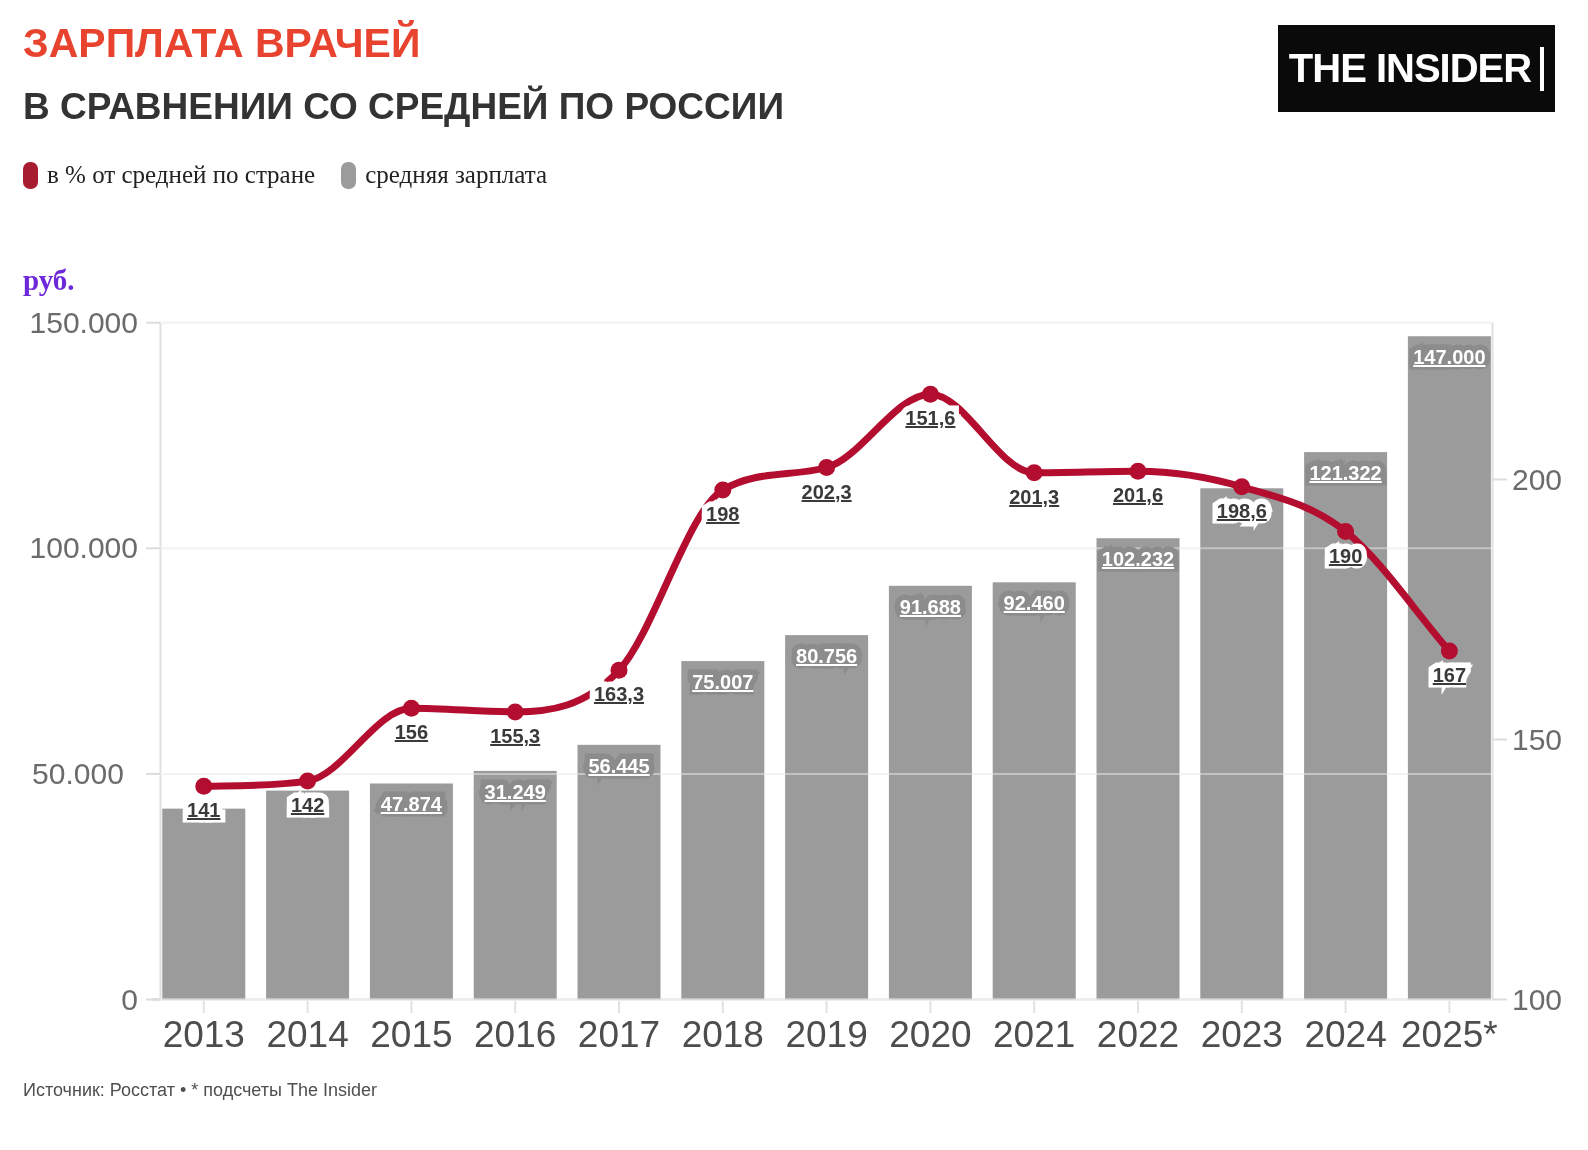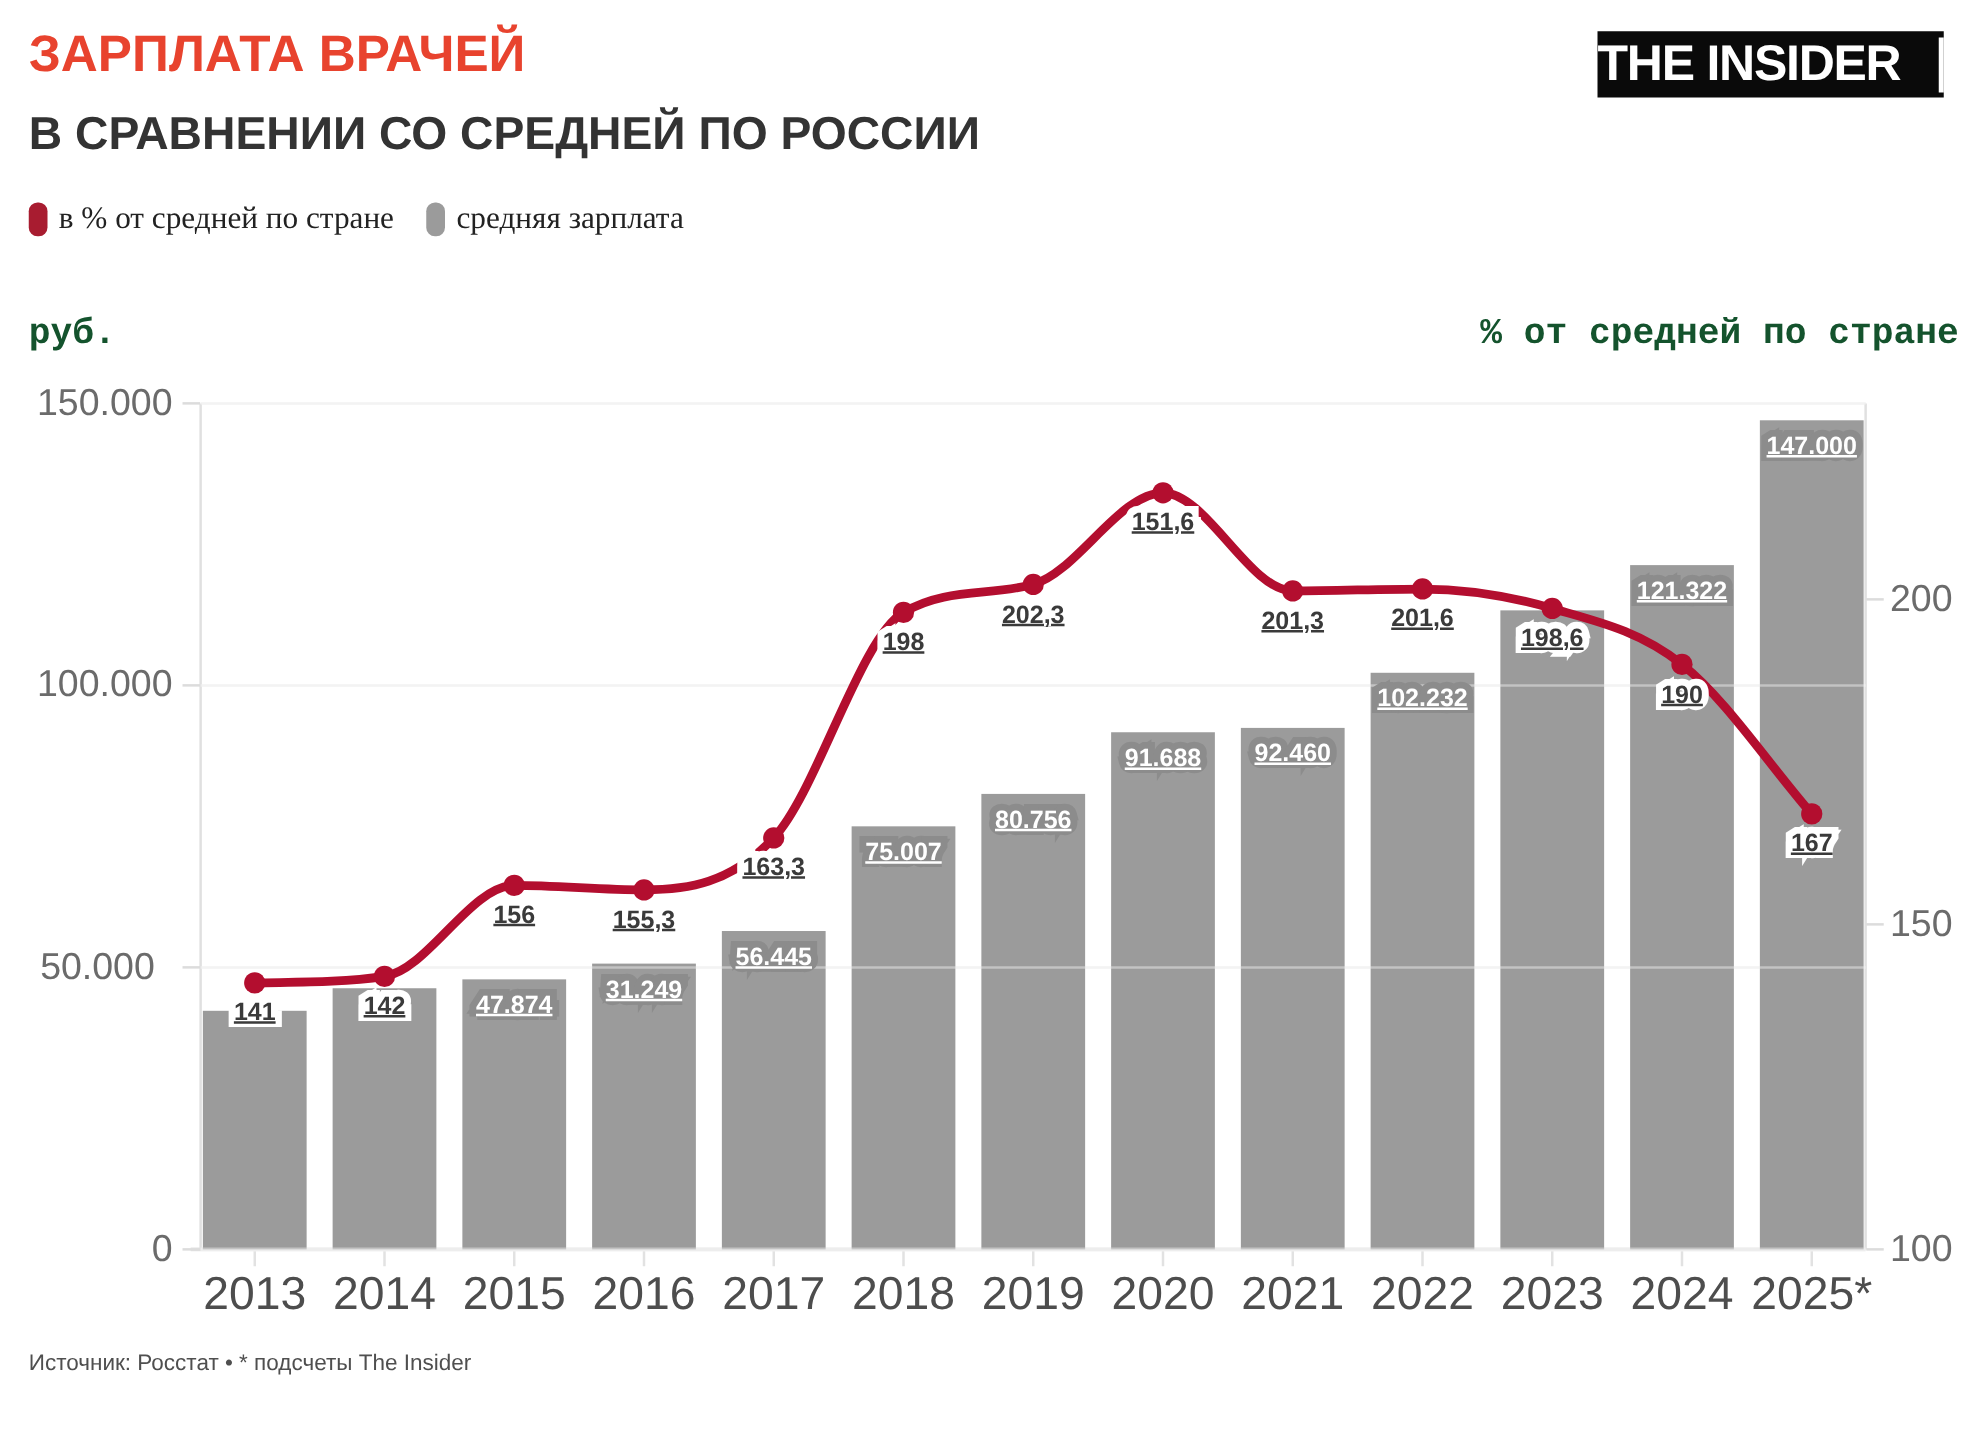--- a/index.html
+++ b/index.html
@@ -10,41 +10,41 @@
   }
   .title {
     position:absolute; left:23px; top:20px;
     font-size:41px; font-weight:bold; letter-spacing:0px; color:#E8432E;
   }
   .subtitle {
     position:absolute; left:23px; top:86px;
     font-size:37px; font-weight:bold; color:#333333;
   }
   .logo {
-    position:absolute; left:1278px; top:25px; width:277px; height:53px;
-    background:#0A0A0A; display:flex; align-items:center; justify-content:space-between;
+    position:absolute; left:1278px; top:25px; width:277px; height:87px;
+    background:#0A0A0A; display:flex; align-items:center; justify-content:center;
   }
   .logo-text {
     color:#ffffff; font-size:40px; font-weight:bold; letter-spacing:-1px; white-space:nowrap;
   }
   .logo-cursor {
     width:4px; height:44px; background:#ffffff; margin-left:9px;
   }
   .legend {
     position:absolute; left:23px; top:161px; display:flex; align-items:center;
     font-family:"Liberation Serif", serif; font-size:25px; color:#222222;
   }
   .legend-item { display:flex; align-items:center; }
   .legend-item + .legend-item { margin-left:26px; }
   .legend-marker {
     width:15px; height:27px; border-radius:7px; background:#9B9B9B; margin-right:9px; flex:0 0 auto;
   }
   .axis-title {
-    position:absolute; top:250px; font-family:Liberation Mono, monospace;
-    font-size:29px; font-weight:bold; color:#14532d; white-space:nowrap;
+    position:absolute; top:264px; font-family:Liberation Serif, serif;
+    font-size:29px; font-weight:bold; color:#6d28d9; white-space:nowrap;
   }
   .axis-title-left { left:23px; }
   .axis-title-right { right:21px; text-align:right; }
   #chart-svg { position:absolute; left:0; top:0; z-index:1; }
   #labels { position:absolute; left:0; top:0; width:1553px; height:1150px; z-index:2; pointer-events:none; }
   .tick-label {
     position:absolute; font-size:30px; color:#6B6B6B; line-height:1;
     transform:translateY(-50%); white-space:nowrap;
   }
   .tick-label-left { text-align:right; width:120px; }
@@ -87,21 +87,20 @@
       <span class="legend-marker" style="background: rgb(168, 28, 48);"></span>
       <span>в % от средней по стране</span>
     </div>
     <div class="legend-item">
       <span class="legend-marker" style="background: rgb(155, 155, 155);"></span>
       <span>средняя зарплата</span>
     </div>
   </div>
 
   <div class="axis-title axis-title-left">руб.</div>
-  <div class="axis-title axis-title-right">% от средней по стране</div>
 
   <svg id="chart-svg" width="1588" height="1150">
       <line x1="160.5" y1="322.70000000000005" x2="1492.5" y2="322.70000000000005" stroke="#ECECEC" stroke-width="2"></line>
       <line x1="160.5" y1="548.3" x2="1492.5" y2="548.3" stroke="#ECECEC" stroke-width="2"></line>
       <line x1="160.5" y1="773.9" x2="1492.5" y2="773.9" stroke="#ECECEC" stroke-width="2"></line>
       <line x1="152.5" y1="999.5" x2="1492.5" y2="999.5" stroke="#E2E2E2" stroke-width="3"></line>
       <line x1="160.5" y1="322.70000000000005" x2="160.5" y2="999.5" stroke="#E0E0E0" stroke-width="2"></line>
       <line x1="1492.5" y1="322.70000000000005" x2="1492.5" y2="999.5" stroke="#E0E0E0" stroke-width="2"></line>
       <line x1="146" y1="322.70000000000005" x2="160" y2="322.70000000000005" stroke="#DCDCDC" stroke-width="2"></line>
       <line x1="146" y1="548.3" x2="160" y2="548.3" stroke="#DCDCDC" stroke-width="2"></line>

